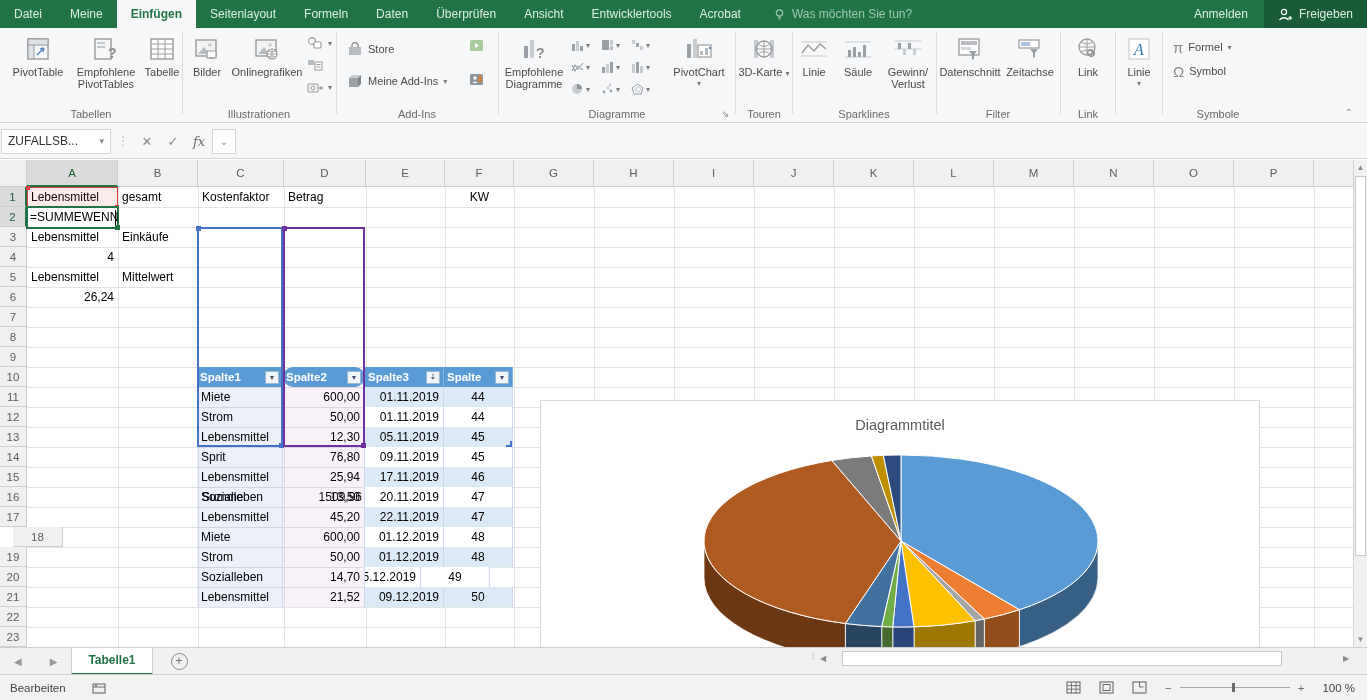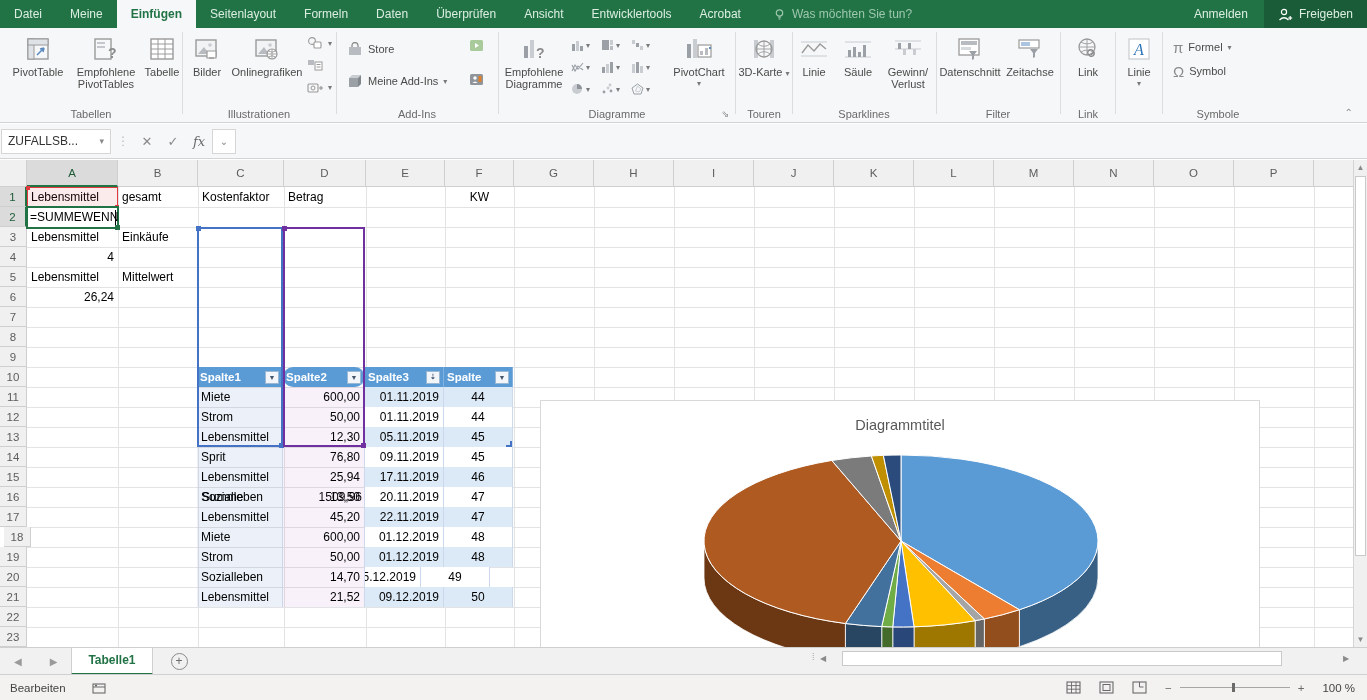--- a/index.html
+++ b/index.html
@@ -573,21 +573,21 @@
       <div class="rowhdr" style="left: 0px; top: 167px; width: 27px; height: 20px;">8</div>
       <div class="rowhdr" style="left: 0px; top: 187px; width: 27px; height: 20px;">9</div>
       <div class="rowhdr" style="left: 0px; top: 207px; width: 27px; height: 20px;">10</div>
       <div class="rowhdr" style="left: 0px; top: 227px; width: 27px; height: 20px;">11</div>
       <div class="rowhdr" style="left: 0px; top: 247px; width: 27px; height: 20px;">12</div>
       <div class="rowhdr" style="left: 0px; top: 267px; width: 27px; height: 20px;">13</div>
       <div class="rowhdr" style="left: 0px; top: 287px; width: 27px; height: 20px;">14</div>
       <div class="rowhdr" style="left: 0px; top: 307px; width: 27px; height: 20px;">15</div>
       <div class="rowhdr" style="left: 0px; top: 327px; width: 27px; height: 20px;">16</div>
       <div class="rowhdr" style="left: 0px; top: 347px; width: 27px; height: 20px;">17</div>
-      <div class="rowhdr" style="left: 4px; top: 367px; width: 27px; height: 20px;">18</div>
+      <div class="rowhdr" style="left: 13px; top: 367px; width: 50px; height: 20px;">18</div>
       <div class="rowhdr" style="left: 0px; top: 387px; width: 27px; height: 20px;">19</div>
       <div class="rowhdr" style="left: 0px; top: 407px; width: 27px; height: 20px;">20</div>
       <div class="rowhdr" style="left: 0px; top: 427px; width: 27px; height: 20px;">21</div>
       <div class="rowhdr" style="left: 0px; top: 447px; width: 27px; height: 20px;">22</div>
       <div class="rowhdr" style="left: 0px; top: 467px; width: 27px; height: 20px;">23</div>
     </div>
   <div id="cells">
       <div class="cell left" style="left: 27px; top: 27px; width: 91px; height: 20px;">Lebensmittel</div>
       <div class="cell left" style="left: 118px; top: 27px; width: 80px; height: 20px;">gesamt</div>
       <div class="cell left" style="left: 27px; top: 67px; width: 91px; height: 20px;">Lebensmittel</div>

